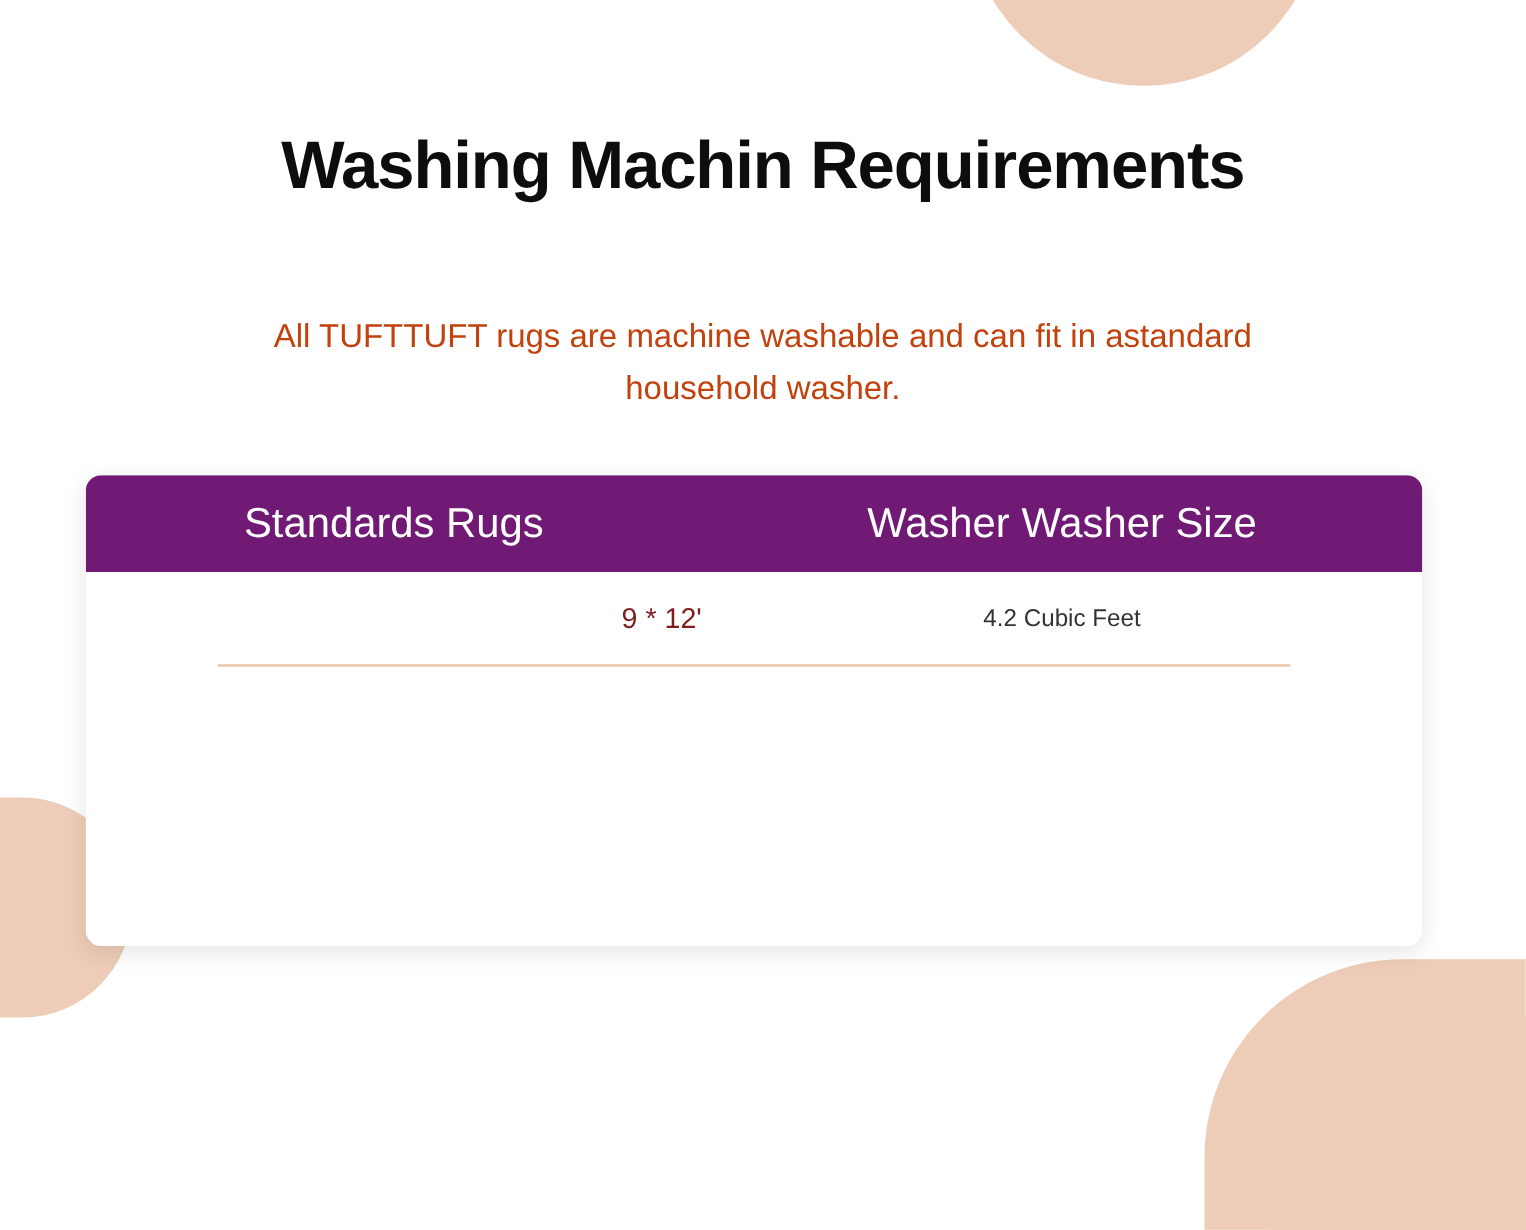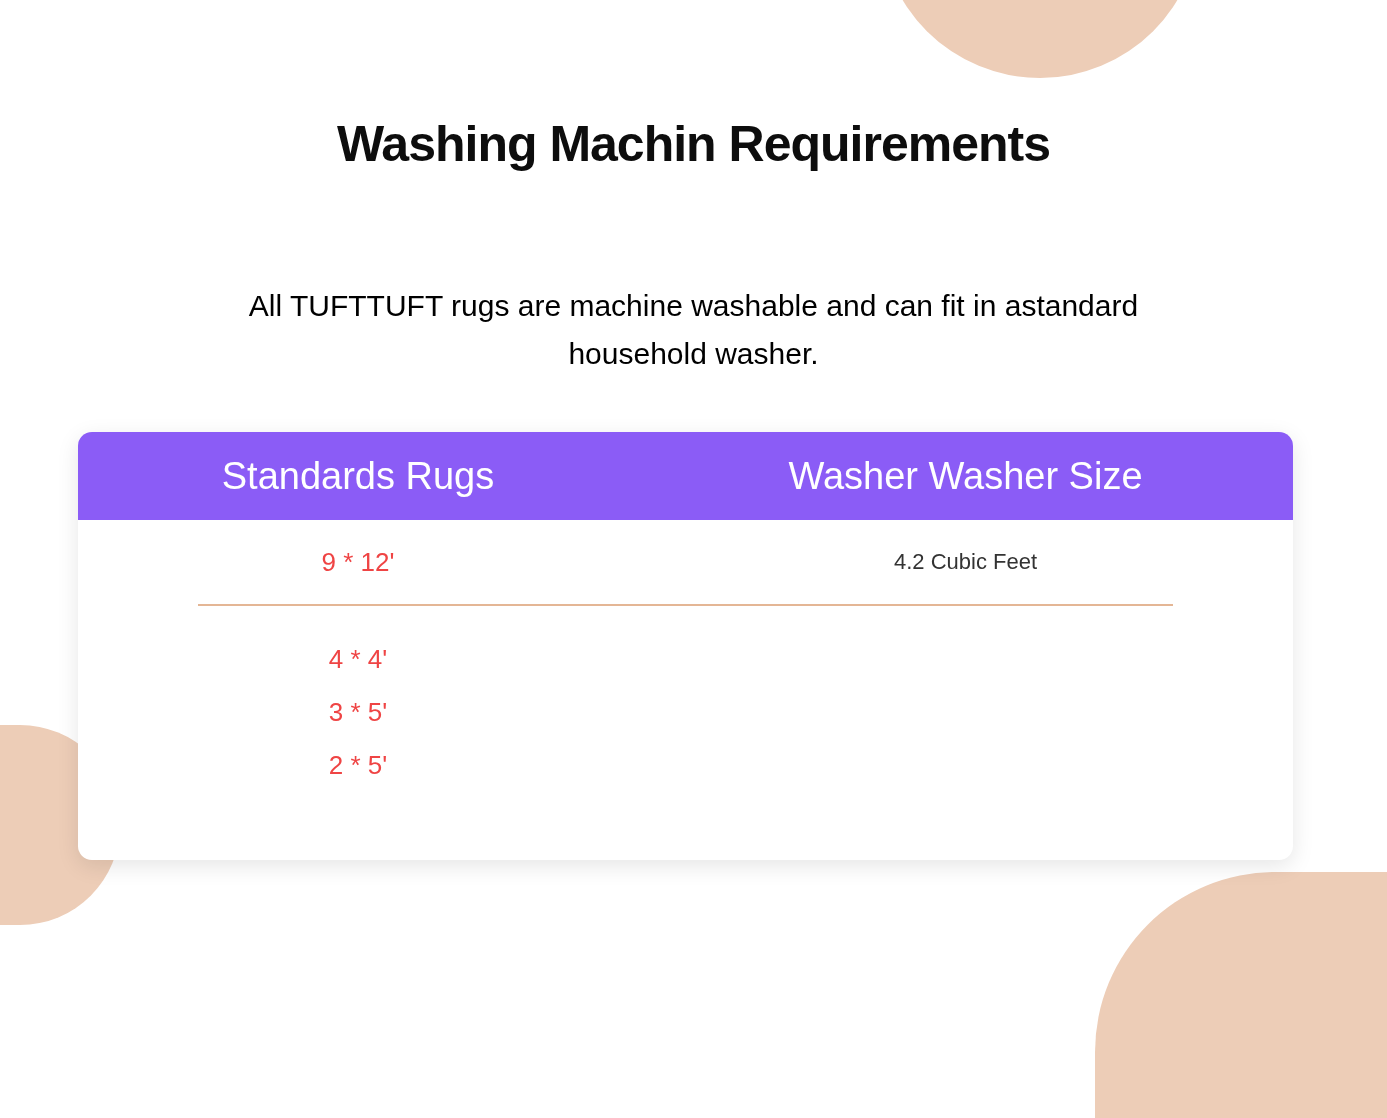--- a/index.html
+++ b/index.html
@@ -48,53 +48,53 @@
     position: relative;
     z-index: 2;
   }
 
   .title {
     position: absolute;
     top: 115px;
     left: 0;
     width: 1387px;
     text-align: center;
-    font-size: 50px;
+    font-size: 61px;
     font-weight: bold;
     letter-spacing: -1px;
     color: #0d0d0d;
     white-space: nowrap;
   }
 
   .subtitle {
     position: absolute;
     top: 282px;
     left: 180px;
     width: 1027px;
     text-align: center;
     font-size: 30px;
     line-height: 1.6;
-    color: #000000;
+    color: #c2410c;
   }
 
   
   .table-card {
     position: absolute;
     top: 432px;
     left: 78px;
     width: 1215px;
     background: #ffffff;
     border-radius: 14px;
     box-shadow: 0 6px 22px rgba(0,0,0,0.10);
     overflow: hidden;
   }
 
   .table-head {
     display: flex;
-    background: #8b5cf6;
+    background: #701a75;
     height: 88px;
     align-items: center;
   }
   .th {
     color: #ffffff;
     font-size: 38px;
     text-align: center;
     font-weight: normal;
   }
   .th.col-left { width: 560px; }
@@ -112,23 +112,23 @@
 
   .divider {
     height: 1px;
     background: #dfa983;
     margin: 0 120px 0 120px;
     opacity: 0.85;
   }
 
   .cell-left {
     width: 560px;
-    text-align: center;
+    text-align: right;
     font-size: 26px;
-    color: #ef4444;
+    color: #7f1d1d;
     padding: 0;
   }
   .cell-right {
     width: 655px;
     text-align: center;
     font-size: 22px;
     color: #333333;
   }
   .sizes-list {
     display: flex;
@@ -170,25 +170,18 @@
         </div>
         <div class="cell-right">4.2 Cubic Feet</div>
       </div>
 
       <div class="divider"></div>
 
 
       <div class="divider"></div>
 
       <div class="row row-3">
-        <div class="cell-left">
-          <div class="sizes-list">
-            <div>4 * 4'</div>
-            <div>3 * 5'</div>
-            <div>2 * 5'</div>
-          </div>
-        </div>
       </div>
 
     </div>
   </div>
 
 </div>
 
 </body></html>

